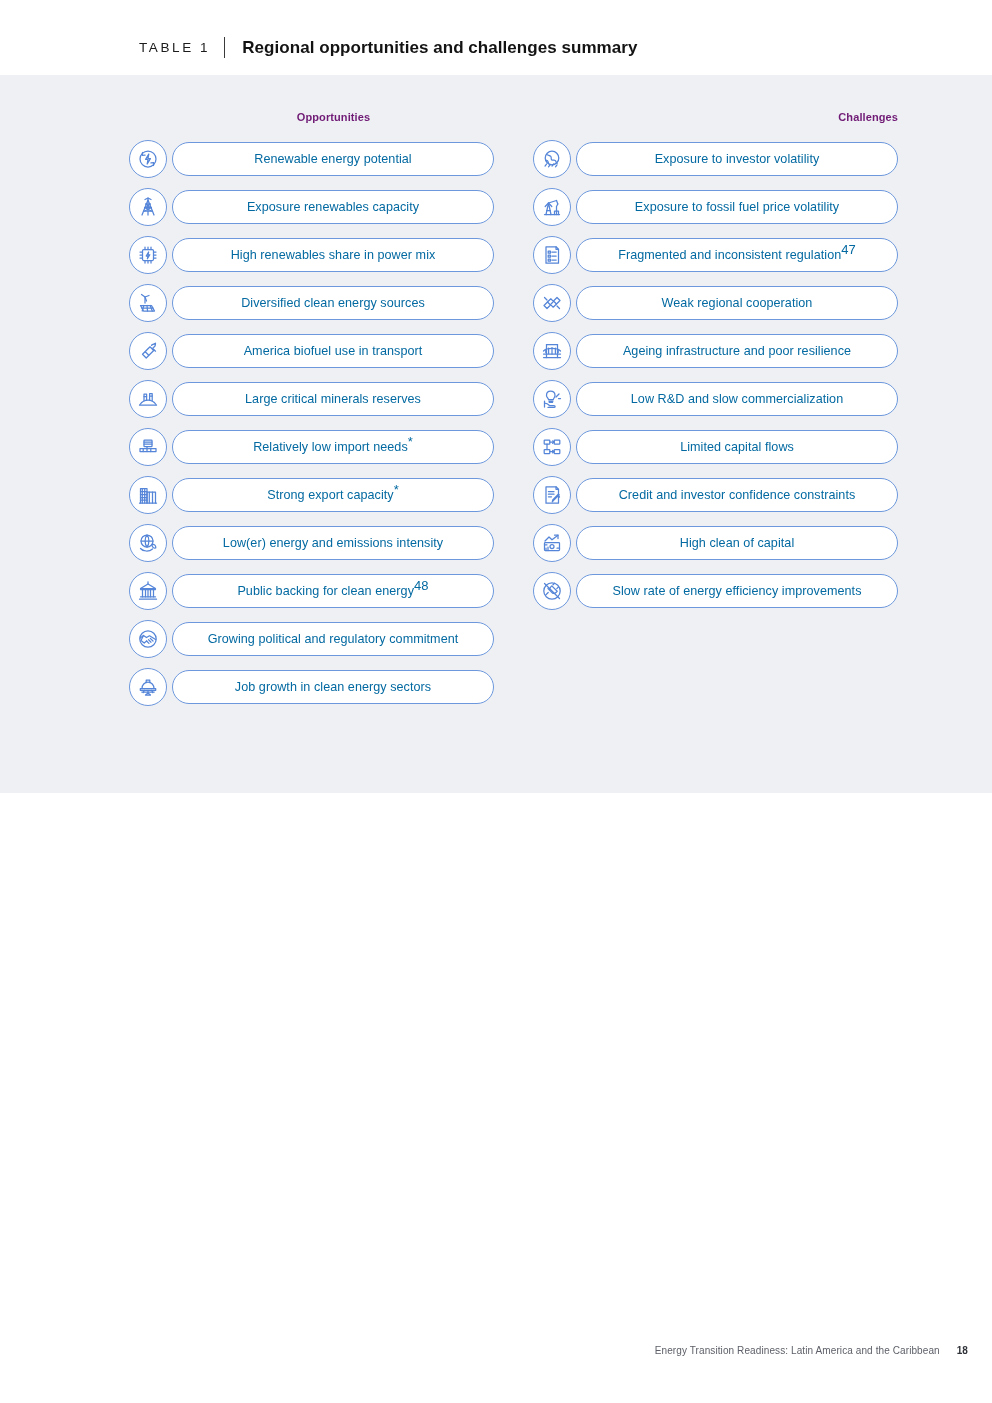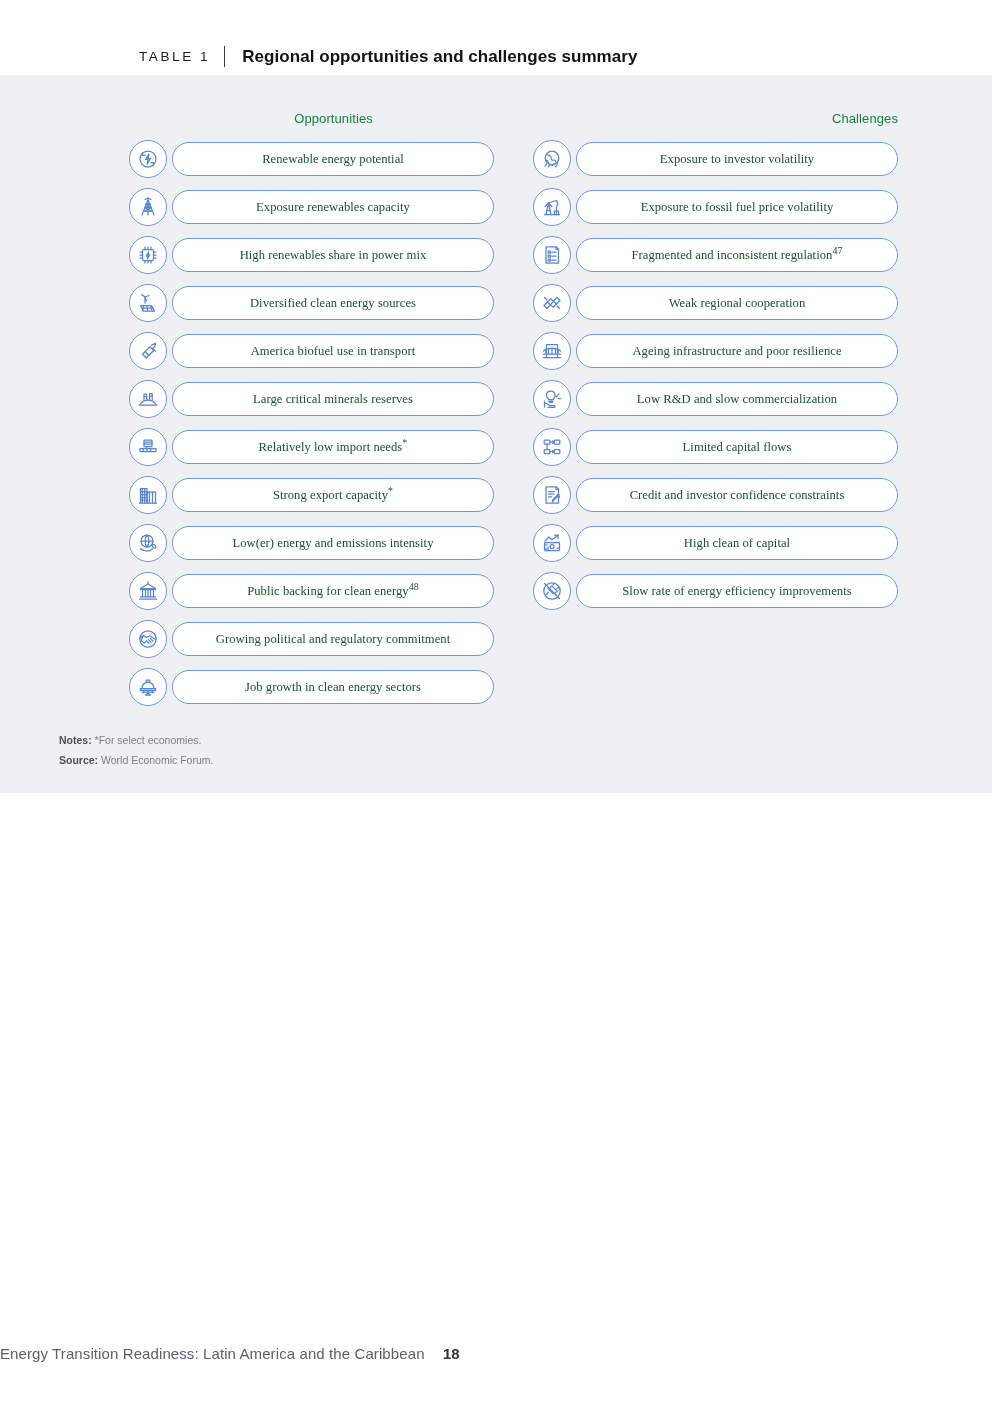--- a/index.html
+++ b/index.html
@@ -11,21 +11,21 @@
     width: 992px;
     height: 1403px;
     position: relative;
     font-family: "Liberation Sans", sans-serif;
     -webkit-font-smoothing: antialiased;
   }
 
   
   .table-header {
     position: absolute;
-    left: 0; top: 13px;
+    left: 0; top: 4px;
     width: 980px;
     height: 75px;
     background: #ffffff;
     display: flex;
     align-items: center;
   }
   .table-header-inner {
     display: flex;
     align-items: center;
     margin-left: 139px;
@@ -57,23 +57,23 @@
     position: absolute;
     left: 0; top: 75px;
     width: 992px;
     height: 718px;
     background: #eef0f4;
   }
 
   
   .col-heading {
     position: absolute;
-    font-size: 13px;
-    color: #15803d;
-    font-weight: 400;
+    font-size: 11px;
+    color: #701a75;
+    font-weight: 700;
     letter-spacing: 0.1px;
     white-space: nowrap;
   }
   #col-heading-opportunities { left: 170px; top: 36px; width: 327px; text-align: center; }
   #col-heading-challenges   { left: 575px; top: 36px; width: 323px; text-align: right; }
 
   
   .column {
     position: absolute;
     top: 65px;
@@ -95,28 +95,27 @@
     box-sizing: border-box;
     border: 1px solid #6d98dd;
     border-radius: 17px;
     background: #ffffff;
     display: flex;
     align-items: center;
     justify-content: center;
   }
   .pill-label {
     font-size: 12.6px;
-    color: #14532d;
+    color: #0369a1;
     letter-spacing: 0.05px;
     white-space: nowrap;
     line-height: 1;
-    font-family: Liberation Serif, serif;
   }
   .pill-label sup {
-    font-size: 10px;
+    font-size: 13px;
     vertical-align: super;
     line-height: 0;
   }
 
   .icon-badge {
     position: absolute;
     left: 0;
     top: 0;
     width: 38px;
     height: 38px;
@@ -152,21 +151,22 @@
     line-height: 20px;
   }
   .notes b { color: #4b4f57; font-weight: 700; }
 
   
   .footer {
     position: absolute;
     left: 0;
     top: 1345px;
     width: 968px;
-    font-size: 15px;
+    text-align: right;
+    font-size: 10px;
     color: #5d6068;
     letter-spacing: 0.1px;
   }
   .footer .pg {
     color: #2f3238;
     font-weight: 700;
     margin-left: 14px;
   }
 </style>
 </head>
@@ -507,28 +507,18 @@
             <path d="M13 5.8 L14.6 4.2 M16.8 9.6 L18.4 8"></path>
             <path d="M8.2 13.5 L5.6 16.1"></path>
           </svg>
         </div>
         <div class="pill">
           <span class="pill-label">Slow rate of energy efficiency improvements</span>
         </div>
       </div>
     </div>
 
-  <div class="notes">
-    <div>
-      <b>Notes:</b>
-      <span>*For select economies.</span>
-    </div>
-    <div>
-      <b>Source:</b>
-      <span>World Economic Forum.</span>
-    </div>
-  </div>
 </div>
 
 <div class="footer">
   <span>Energy Transition Readiness: Latin America and the Caribbean</span>
   <span class="pg">18</span>
 </div>
 
 </body></html>

